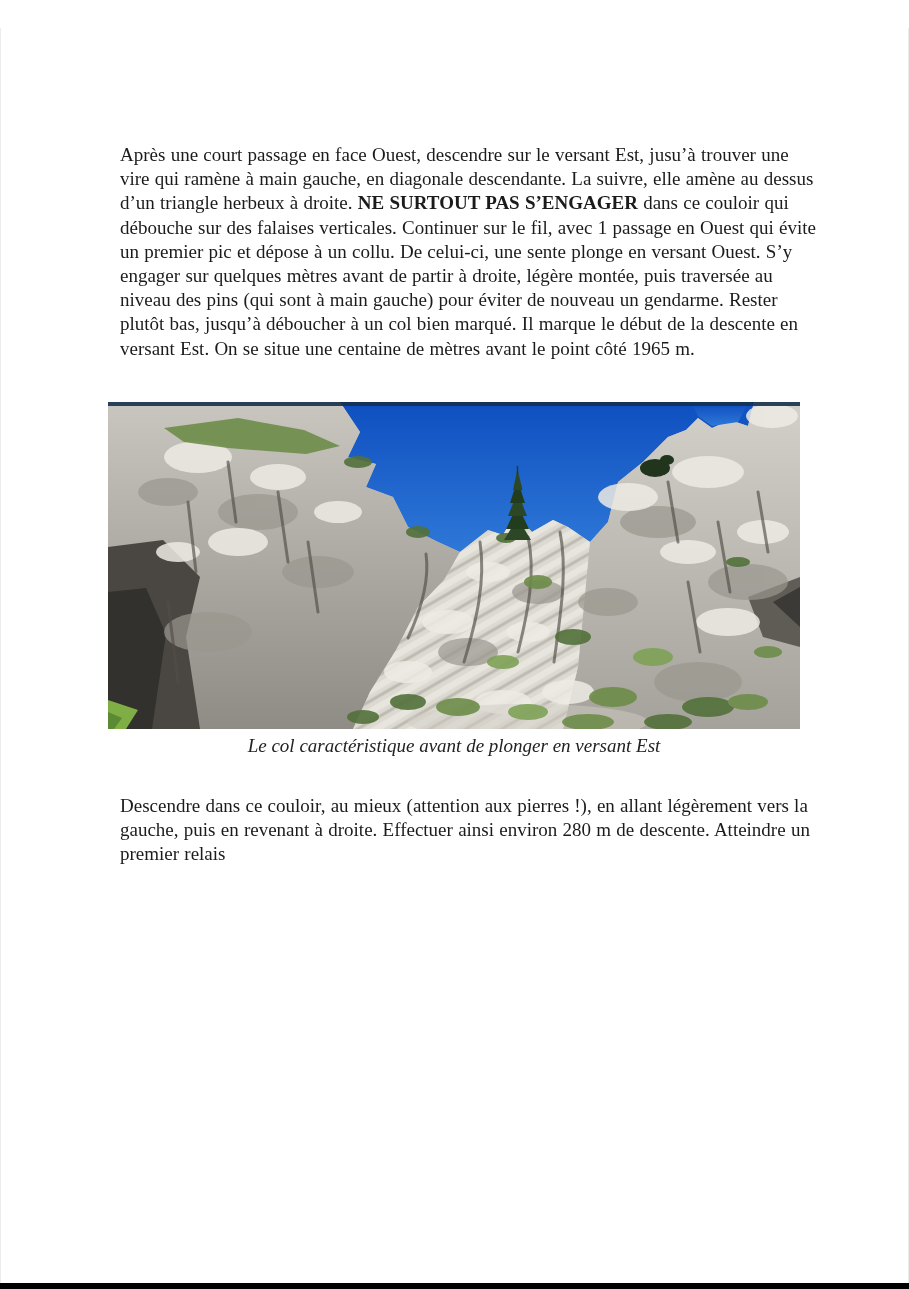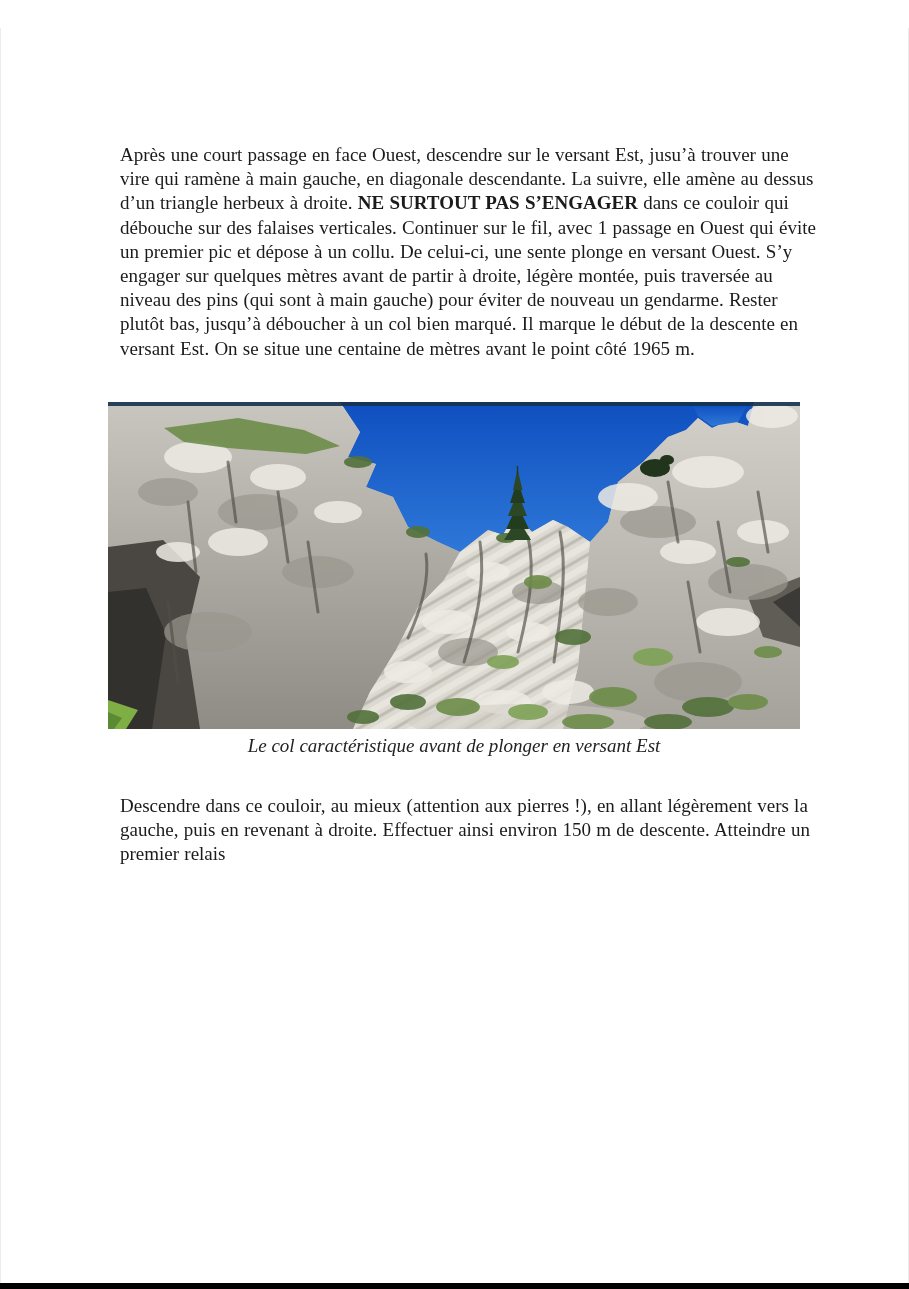--- a/index.html
+++ b/index.html
@@ -165,18 +165,18 @@
           <polygon points="405,88 414.5,88 409.5,67" fill="#2c4726"></polygon>
           <rect x="408.8" y="64" width="1.4" height="8" fill="#223c1e"></rect>
         </g>
 
         <rect x="0" y="0" width="692" height="4" fill="#15304e" opacity="0.9"></rect>
       </svg>
     </div>
     <figcaption>Le col caractéristique avant de plonger en versant Est</figcaption>
   </figure>
 
-  <p class="para para2">Descendre dans ce couloir, au mieux (attention aux pierres !), en allant légèrement vers la gauche, puis en revenant à droite. Effectuer ainsi environ 150 m de descente. Atteindre un premier relais</p>
+  <p class="para para2">Descendre dans ce couloir, au mieux (attention aux pierres !), en allant légèrement vers la gauche, puis en revenant à droite. Effectuer ainsi environ 280 m de descente. Atteindre un premier relais</p>
 
   <div class="edge edge-left"></div>
   <div class="edge edge-right"></div>
   <div class="bottom-bar"></div>
 </div>
 
 </body></html>

